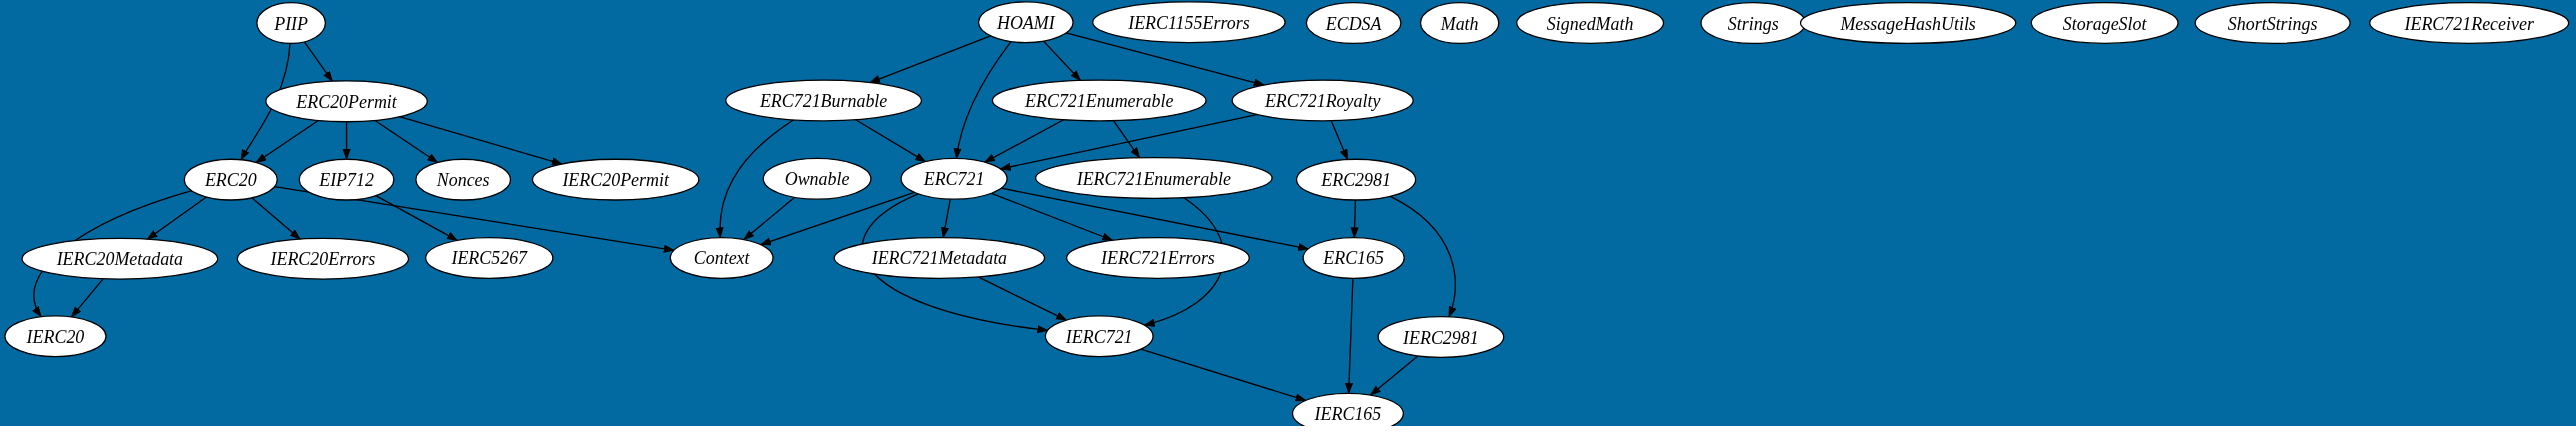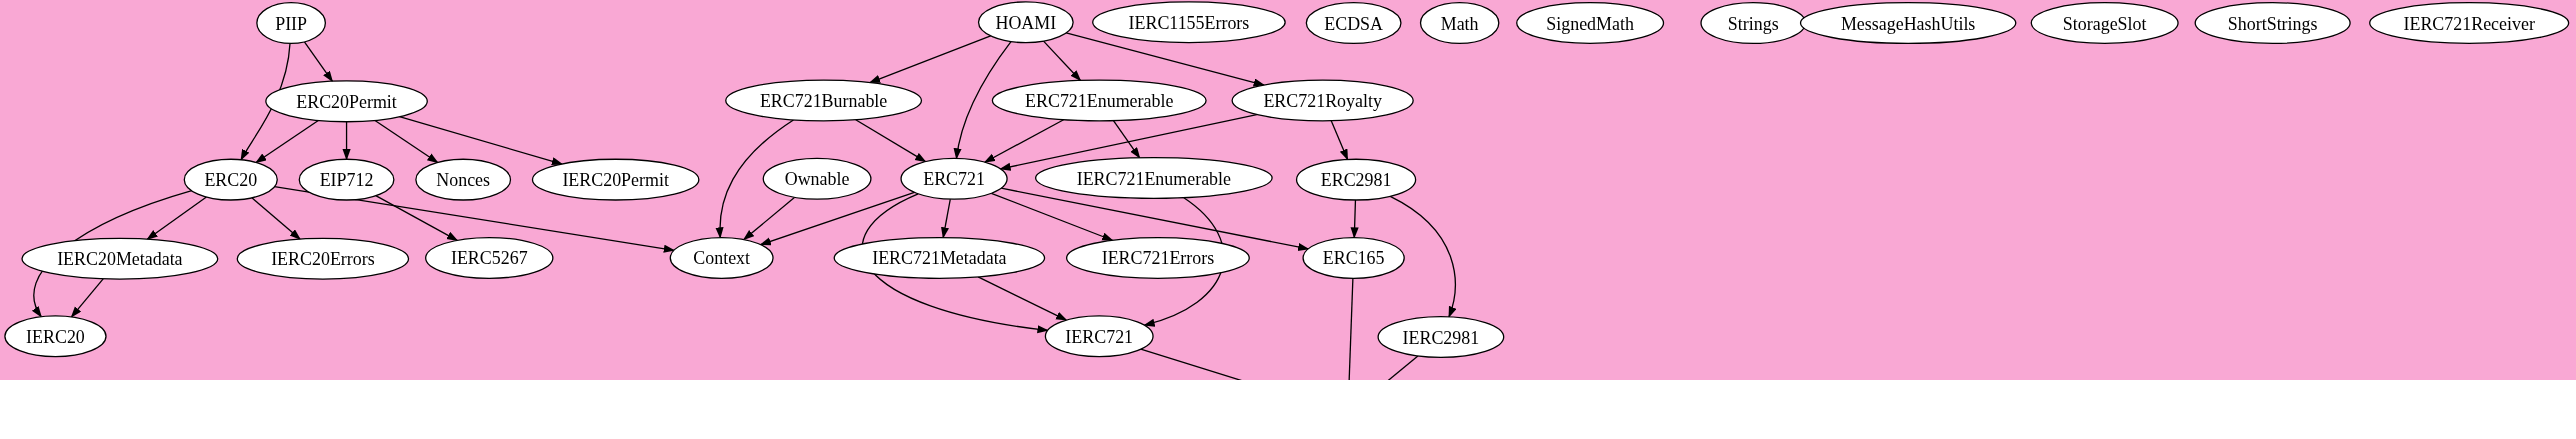--- a/index.html
+++ b/index.html
@@ -3,23 +3,24 @@
 <meta charset="utf-8">
 <style>
   html, body {
     margin: 0;
     padding: 0;
     background: #ffffff;
   }
   #stage {
     position: relative;
     width: 2576px;
-    height: 380px;
-    background: #f9a8d4;
+    height: 426px;
+    background: #0369a1;
     overflow: hidden;
+    font-style: italic;
   }
   svg#graph {
     display: block;
     width: 2576px;
     height: 440px;
   }
   svg#graph .edge {
     fill: none;
     stroke: #000000;
     stroke-width: 1.6;

